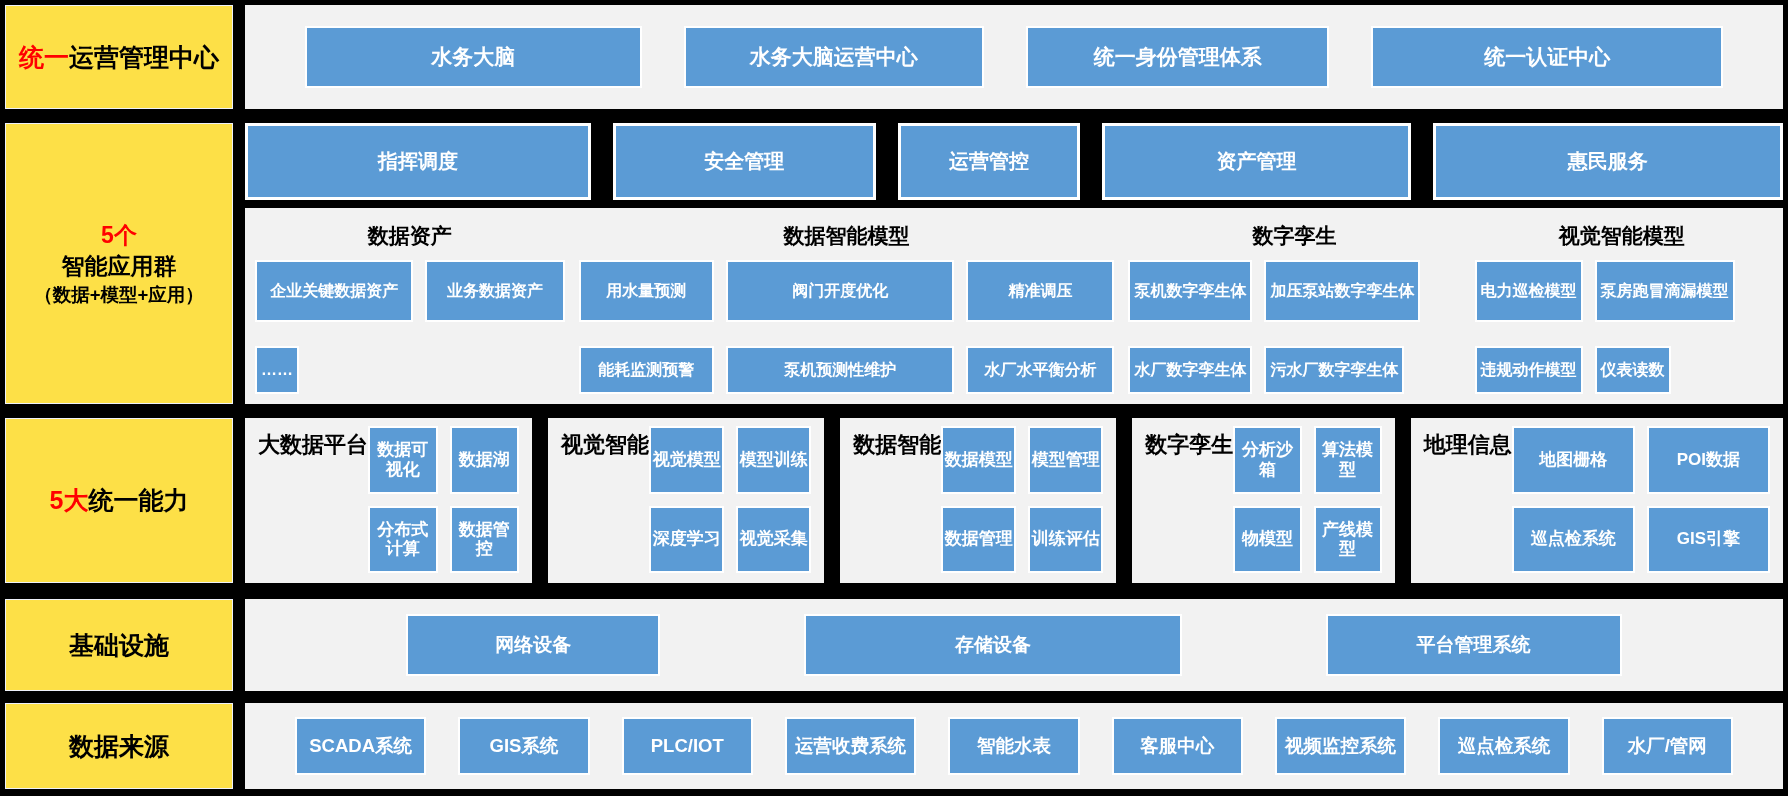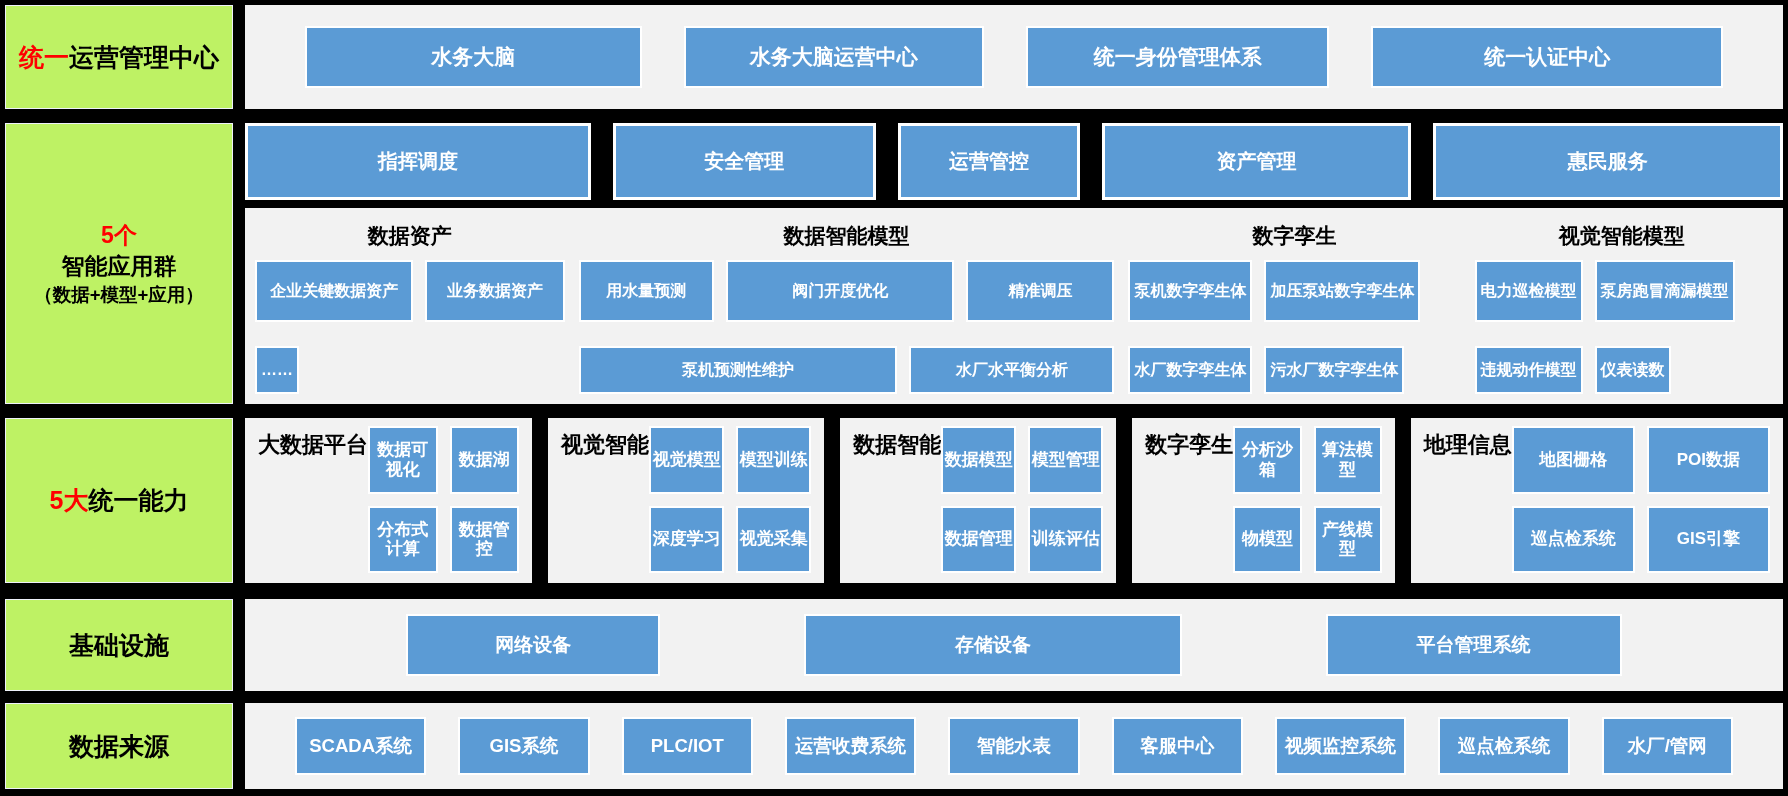--- a/index.html
+++ b/index.html
@@ -4,21 +4,21 @@
 <style>
   html,body{margin:0;padding:0;background:#000;}
   .page{position:relative;width:1788px;height:796px;background:#000;box-sizing:border-box;
         padding:5px;font-family:"Liberation Sans","DejaVu Sans",sans-serif;}
   .row{display:flex;column-gap:12px;}
   .r1{height:104px;margin-bottom:14px;}
   .r2{height:281px;margin-bottom:14px;}
   .r3{height:165px;margin-bottom:16px;}
   .r4{height:92px;margin-bottom:12px;}
   .r5{height:86px;}
-  .label-col{flex:0 0 228px;background:#bef264;border:1px solid #eef1fa;display:flex;flex-direction:column;
+  .label-col{flex:0 0 228px;background:#fde047;border:1px solid #eef1fa;display:flex;flex-direction:column;
              align-items:center;justify-content:center;text-align:center;color:#000;font-weight:bold;box-sizing:border-box;}
   .label-col .big{font-size:25px;line-height:1.3;}
   .label-col .mid{font-size:23px;line-height:1.35;}
   .label-col .small{font-size:18.5px;line-height:1.4;}
   .red{color:#ff0000;}
   .content{flex:1;min-width:0;}
   .band{background:#f2f2f2;height:100%;display:flex;align-items:center;justify-content:space-evenly;box-sizing:border-box;padding:0 18px;}
   .bb{background:#5b9bd5;border:2px solid #fff;color:#fff;font-weight:bold;text-align:center;
       display:flex;align-items:center;justify-content:center;box-sizing:border-box;line-height:1.15;}
   
@@ -98,20 +98,21 @@
           </div>
         </div>
         <div class="group g-models">
           <div class="g-title">数据智能模型</div>
           <div class="g-row g-r1">
             <div class="bb m1">用水量预测</div>
             <div class="bb m2">阀门开度优化</div>
             <div class="bb m3">精准调压</div>
           </div>
           <div class="g-row g-r2">
+            <div class="bb m1">能耗监测预警</div>
             <div class="bb m2">泵机预测性维护</div>
             <div class="bb m3">水厂水平衡分析</div>
           </div>
         </div>
         <div class="group g-twin">
           <div class="g-title">数字孪生</div>
           <div class="g-row g-r1">
             <div class="bb">泵机数字孪生体</div>
             <div class="bb">加压泵站数字孪生体</div>
           </div>

